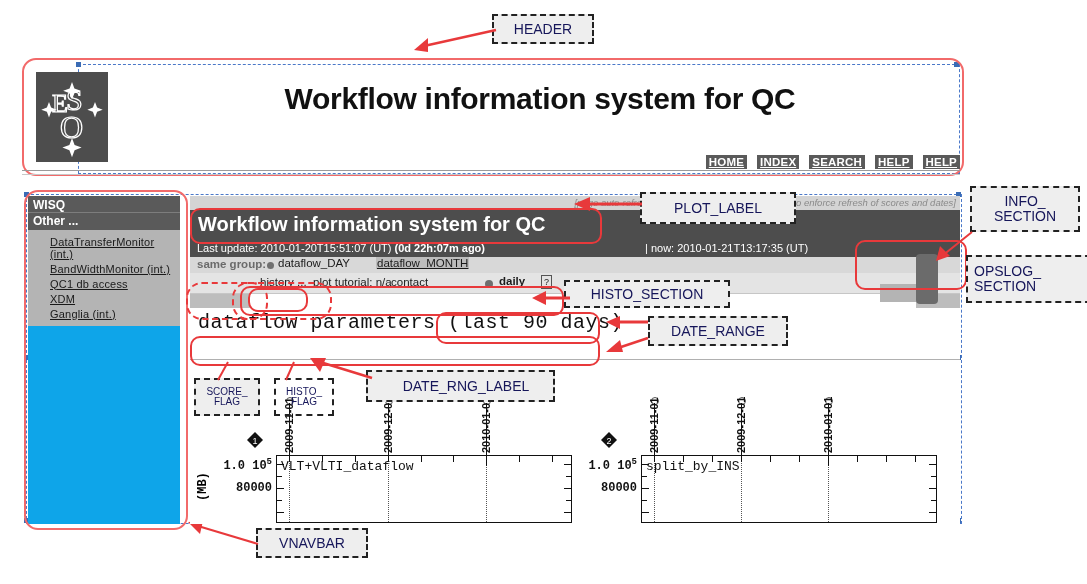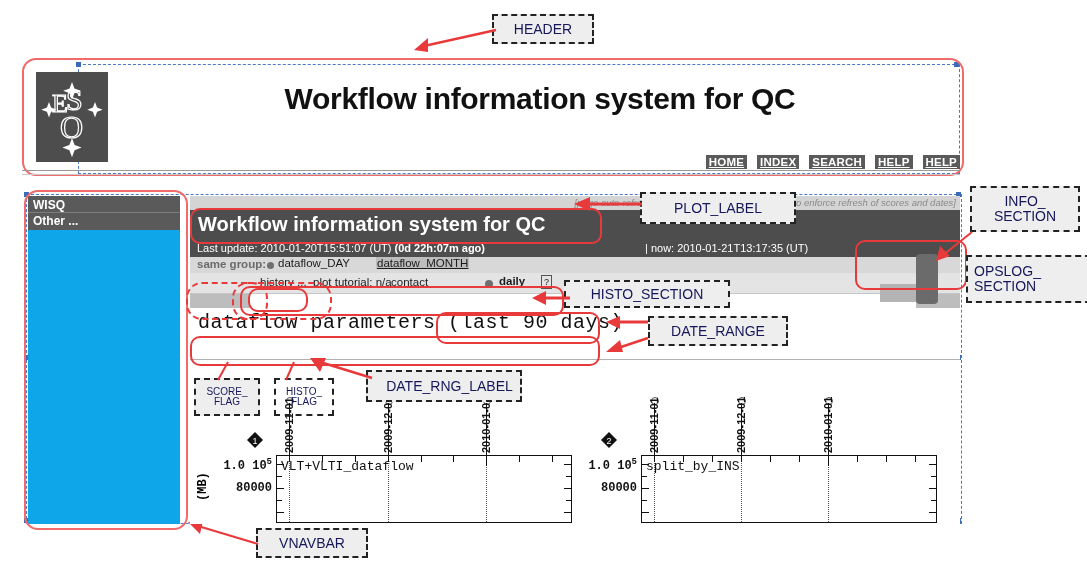--- a/index.html
+++ b/index.html
@@ -156,20 +156,27 @@
 <div class="abs handle" style="left:24px;top:192px;"></div>
 <div class="abs handle" style="left:956px;top:192px;"></div>
 <div class="abs handle" style="left:24px;top:518px;"></div>
 <div class="abs handle" style="left:956px;top:518px;"></div>
 <div class="abs handle" style="left:24px;top:355px;"></div>
 <div class="abs handle" style="left:956px;top:355px;"></div>
 
 <div class="abs" id="vnav">
   <div id="vnav-title">WISQ</div>
   <div class="subhead">Other ...</div>
+  <div class="grp other">
+    <a>DataTransferMonitor (int.)</a>
+    <a>BandWidthMonitor (int.)</a>
+    <a>QC1 db access</a>
+    <a>XDM</a>
+    <a>Ganglia (int.)</a>
+  </div>
 </div>
 
 <div class="abs redbox" style="left:24px;top:190px;width:160px;height:336px;"></div>
 
 <div class="abs callout" style="left:256px;top:528px;width:112px;height:30px;">VNAVBAR</div>
 <svg class="abs" style="left:178px;top:518px;" width="90" height="36">
   <line x1="80" y1="26" x2="20" y2="8" stroke="#e8393b" stroke-width="2"></line>
   <polygon points="10,4 25,3 22,16" fill="#e8393b"></polygon>
 </svg>
 
@@ -354,17 +361,17 @@
 </div>
 <div class="abs callout small" style="left:274px;top:378px;width:60px;height:38px;flex-direction:column;background:transparent;">
   <span>HISTO_</span>
   <span>FLAG</span>
 </div>
 <svg class="abs" style="left:204px;top:360px;" width="120" height="22">
   <line x1="14" y1="20" x2="24" y2="2" stroke="#e8393b" stroke-width="2"></line>
   <line x1="82" y1="20" x2="90" y2="2" stroke="#e8393b" stroke-width="2"></line>
 </svg>
 
-<div class="abs callout" style="left:366px;top:370px;width:156px;height:32px;padding-left:17px;">DATE_RNG_LABEL</div>
+<div class="abs callout" style="left:366px;top:370px;width:189px;height:32px;padding-left:17px;">DATE_RNG_LABEL</div>
 <svg class="abs" style="left:300px;top:356px;" width="80" height="30">
   <line x1="72" y1="22" x2="20" y2="6" stroke="#e8393b" stroke-width="2.5"></line>
   <polygon points="10,2 26,2 20,16" fill="#e8393b"></polygon>
 </svg>
 
 </body></html>

